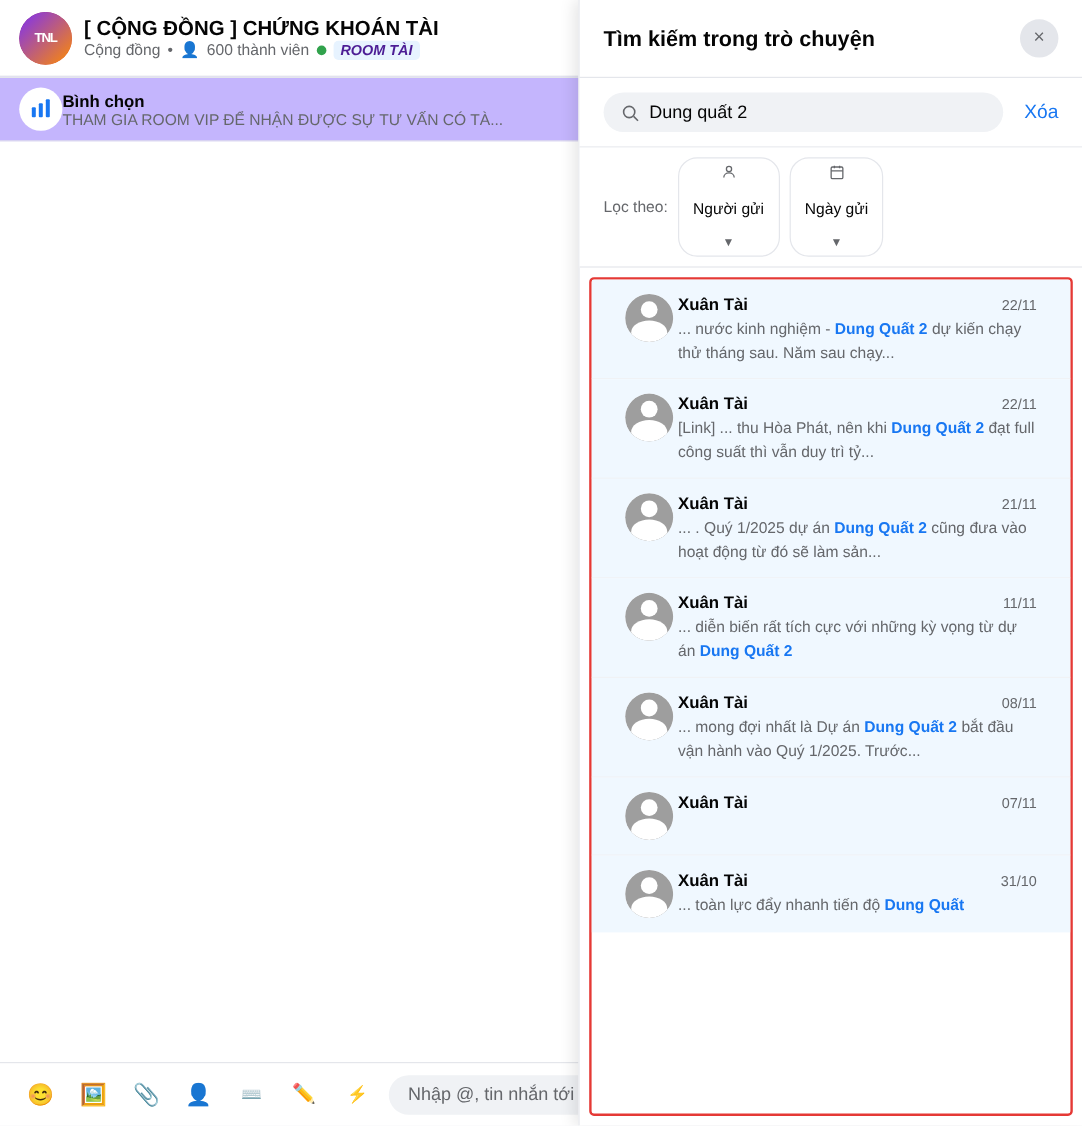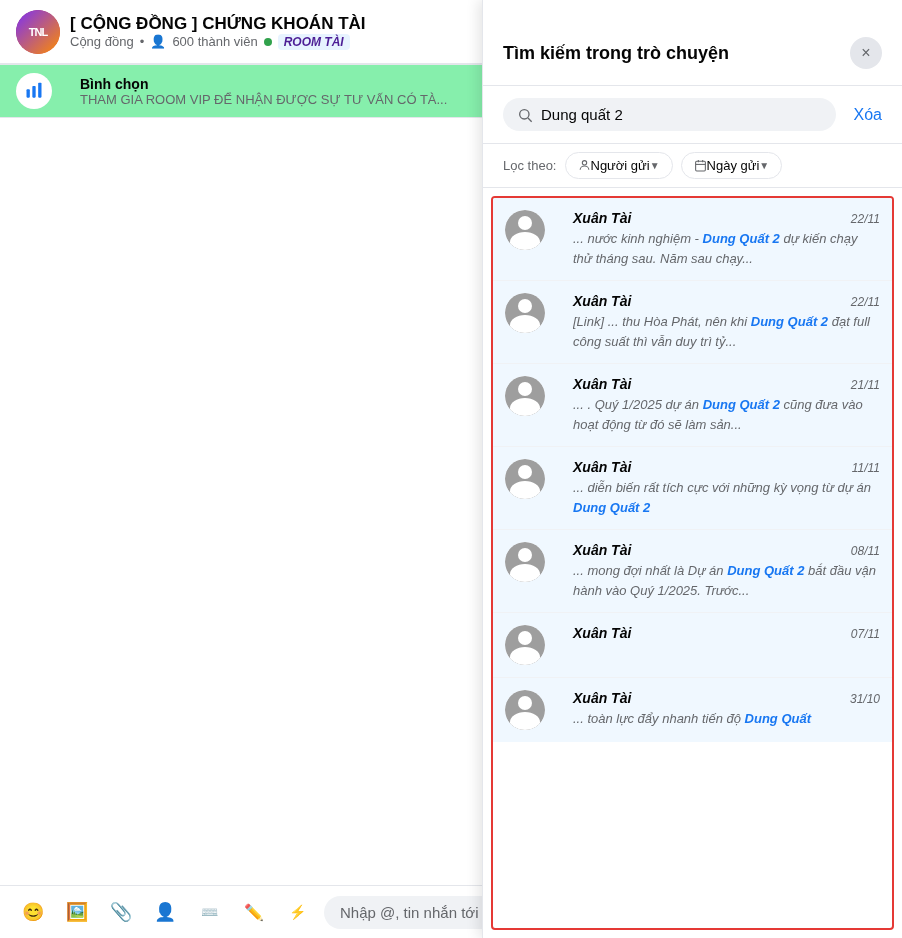--- a/index.html
+++ b/index.html
@@ -76,27 +76,27 @@
       color: #4c1d95;
       padding: 1px 6px;
       border-radius: 4px;
       font-size: 12px;
       font-weight: 600;
       font-style: italic;
     }
 
     
     .poll-banner {
-      background: #86efac;
+      background: #c4b5fd;
       border-top: 1px solid #e4e6eb;
       border-bottom: 1px solid #e4e6eb;
       padding: 8px 16px;
       display: flex;
       align-items: center;
-      gap: 28px;
+      gap: 0;
       flex-shrink: 0;
     }
     .poll-icon {
       width: 36px; height: 36px;
       background: #fff;
       border-radius: 50%;
       display: flex; align-items: center; justify-content: center;
       flex-shrink: 0;
     }
     .poll-text { flex: 1; }
@@ -171,21 +171,20 @@
       z-index: 100;
       box-shadow: -4px 0 12px rgba(0,0,0,0.1);
     }
 
     .search-header {
       padding: 16px 20px;
       border-bottom: 1px solid #e4e6eb;
       display: flex;
       align-items: center;
       justify-content: space-between;
-      margin-top: 21px;
     }
     .search-header-title {
       font-size: 18px;
       font-weight: 700;
       color: #050505;
     }
     .close-btn {
       width: 32px; height: 32px;
       border-radius: 50%;
       background: #e4e6eb;
@@ -231,49 +230,49 @@
     .filter-bar {
       padding: 8px 20px;
       display: flex;
       gap: 8px;
       border-bottom: 1px solid #e4e6eb;
       background: #fff;
     }
     .filter-chip {
       display: flex;
       align-items: center;
-      gap: 0;
+      gap: 16px;
       border: 1px solid #e4e6eb;
       border-radius: 16px;
       padding: 5px 12px;
       font-size: 13px;
       color: #050505;
       cursor: pointer;
       background: #fff;
+      flex-direction: column;
     }
     .filter-chip .chevron { font-size: 10px; color: #65676b; }
 
     
     .results-list {
       flex: 1;
       overflow-y: auto;
       border: 2.5px solid #e53935;
       border-radius: 4px;
       margin: 8px 8px 8px 8px;
     }
 
     .result-item {
       display: flex;
       align-items: flex-start;
-      padding: 12px 12px;
-      gap: 28px;
+      padding: 12px 28px;
+      gap: 4px;
       border-bottom: 1px solid #f0f2f5;
       cursor: pointer;
       background: #f0f8ff;
-      font-style: italic;
     }
     .result-item:last-child { border-bottom: none; }
 
     .result-avatar {
       width: 40px; height: 40px;
       border-radius: 50%;
       background: #e0e0e0;
       flex-shrink: 0;
       overflow: hidden;
       display: flex; align-items: center; justify-content: center;

